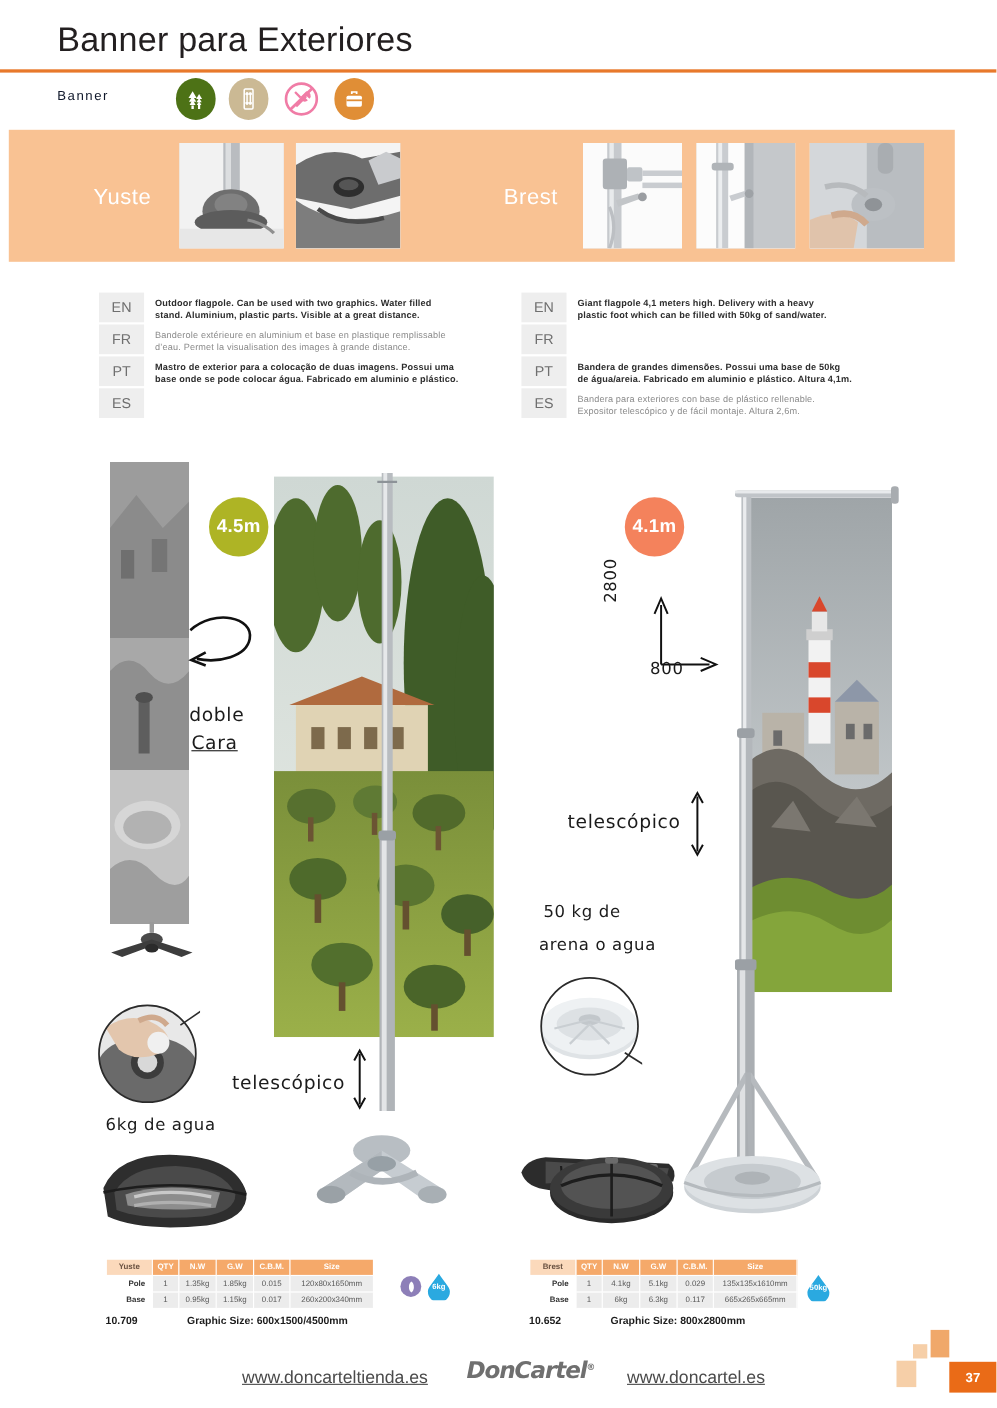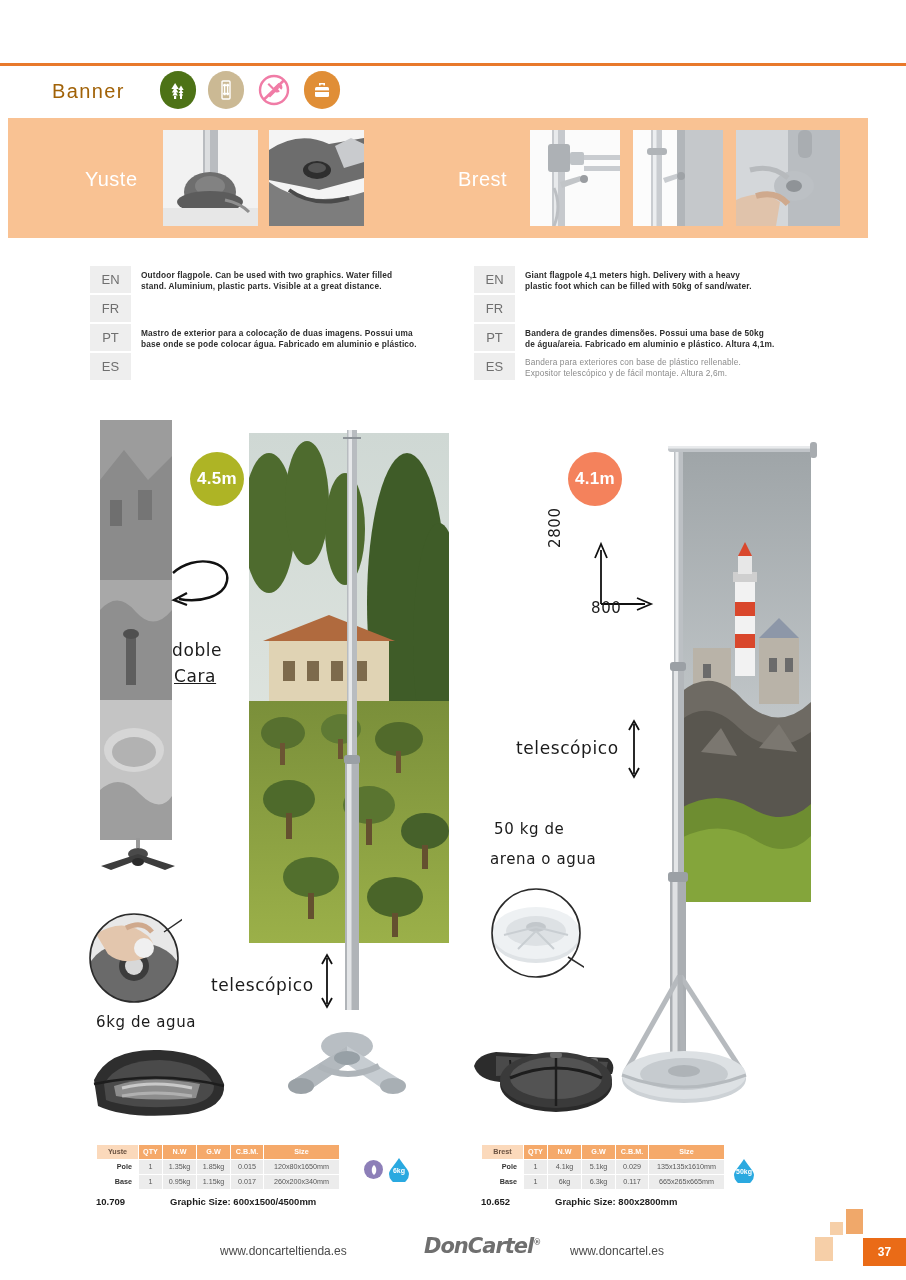--- a/index.html
+++ b/index.html
@@ -16,21 +16,21 @@
     position: absolute; left: 52px; top: 18px;
     font-size: 31px; font-weight: 400; color: #231f20;
     letter-spacing: .2px;
   }
   .title-rule {
     position: absolute; left: 0; top: 63px; width: 906px; height: 3px;
     background: #e8792b;
   }
   .subhead {
     position: absolute; left: 52px; top: 80px;
-    font-size: 20px; color: #a16207; letter-spacing: 1.4px;
+    font-size: 12px; color: #0f172a; letter-spacing: 1.4px;
   }
   .badges { position: absolute; left: 160px; top: 71px; display: flex; gap: 12px; }
   .badge {
     width: 36px; height: 38px; border-radius: 50%/48%;
     display: flex; align-items: center; justify-content: center;
   }
   .badge svg { display:block; }
 
   
   .band {
@@ -115,21 +115,21 @@
     position: relative; width: 22px; height: 25px; display:flex;
     align-items:flex-end; justify-content:center;
   }
   .drop-label {
     position: absolute; left:0; right:0; top: 10px; text-align:center;
     font-size: 7px; color: #fff; font-weight: bold;
   }
 
   
   .footer { position: absolute; left: 0; top: 1232px; width: 906px; height: 48px; }
-  .foot-url { position: absolute; font-size: 12px; color: #4a4a4a; top: 1244px; }
+  .foot-url { position: absolute; font-size: 16px; color: #4a4a4a; top: 1244px; text-decoration: underline; }
   .foot-url.l { left: 220px; }
   .foot-url.r { left: 570px; }
   .foot-logo {
     position: absolute; left: 424px; top: 1234px;
     font-size: 21px; font-weight: bold; font-style: italic;
     color: #6f6f6f; font-family: "DejaVu Sans", sans-serif;
     letter-spacing: -1px;
   }
   .foot-logo sup { font-size: 8px; vertical-align: super; }
   .pagebox {
@@ -140,20 +140,21 @@
   .sq { position:absolute; }
   .sq1 { left: 830px; top: 1222px; width: 13px; height: 13px; background: #f6cfa8; }
   .sq2 { left: 846px; top: 1209px; width: 17px; height: 25px; background: #f0a86a; }
   .sq3 { left: 815px; top: 1237px; width: 18px; height: 24px; background: #f6cfa8; }
 </style>
 </head>
 <body>
 
 <div class="page">
 
+  <div class="page-title">Banner para Exteriores</div>
   <div class="title-rule"></div>
   <div class="subhead">Banner</div>
 
   <div class="badges">
     <div class="badge" style="background:#4d7216">
       <svg width="22" height="22" viewBox="0 0 22 22">
           <g fill="#fff">
         <path d="M7 17h2.2v3H7z"></path>
             <path d="M13 16h2v4h-2z"></path>
         <path d="M8.1 4 4.4 10h7.4z"></path>
@@ -266,20 +267,24 @@
   <div class="langblock left">
     <div class="langrow">
       <div class="langtag">EN</div>
       <div class="langtext bold">
         <span class="ln">Outdoor flagpole. Can be used with two graphics. Water filled</span>
         <span class="ln">stand. Aluminium, plastic parts. Visible at a great distance.</span>
       </div>
     </div>
     <div class="langrow">
       <div class="langtag">FR</div>
+      <div class="langtext light">
+        <span class="ln">Banderole extérieure en aluminium et base en plastique remplissable</span>
+        <span class="ln">d’eau. Permet la visualisation des images à grande distance.</span>
+      </div>
     </div>
     <div class="langrow">
       <div class="langtag">PT</div>
       <div class="langtext bold">
         <span class="ln">Mastro de exterior para a colocação de duas imagens. Possui uma</span>
         <span class="ln">base onde se pode colocar água. Fabricado em aluminio e plástico.</span>
       </div>
     </div>
     <div class="langrow">
       <div class="langtag">ES</div>

